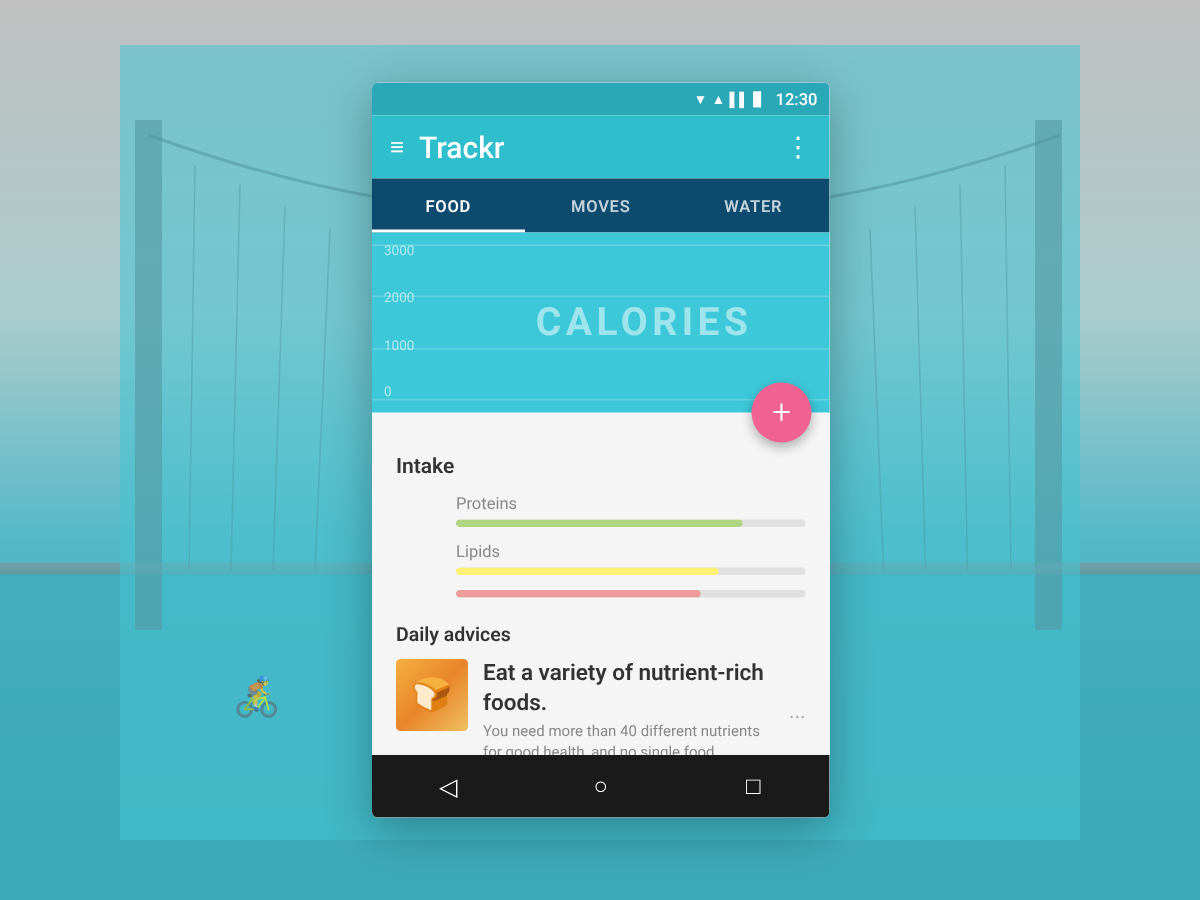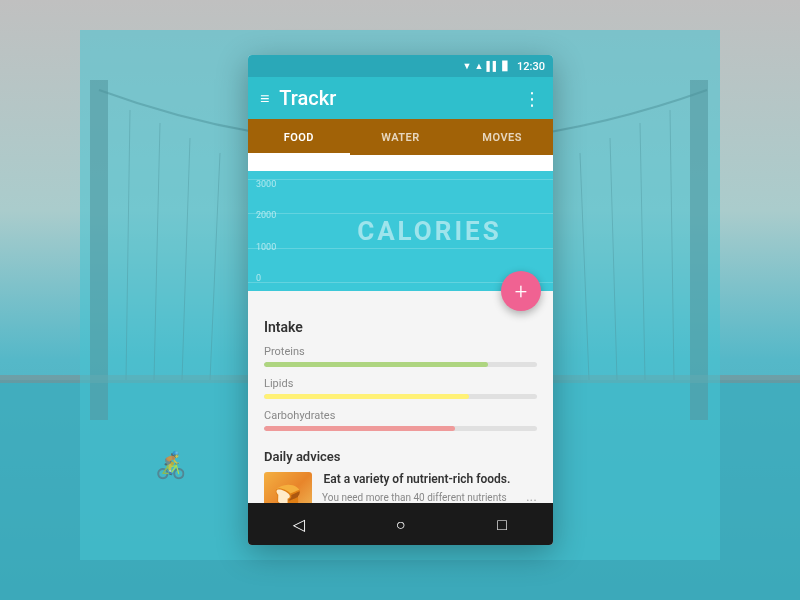--- a/index.html
+++ b/index.html
@@ -103,21 +103,21 @@
     }
 
     .more-icon {
       color: #fff;
       font-size: 18px;
       cursor: pointer;
     }
 
     
     .tab-bar {
-      background: #a16207;
+      background: #0c4a6e;
       height: 36px;
       display: flex;
       align-items: stretch;
       flex-shrink: 0;
     }
 
     .tab {
       flex: 1;
       display: flex;
       align-items: center;
@@ -144,21 +144,20 @@
     }
 
     
     .chart-area {
       background: #3cc8d8;
       flex: 0 0 120px;
       position: relative;
       display: flex;
       align-items: center;
       justify-content: center;
-      margin-top: 16px;
     }
 
     .calories-label {
       color: rgba(255,255,255,0.5);
       font-size: 26px;
       font-weight: 700;
       letter-spacing: 3px;
       position: absolute;
       top: 50%;
       left: 50%;
@@ -226,20 +225,21 @@
 
     .section-title {
       font-size: 14px;
       font-weight: 600;
       color: #333;
       margin-bottom: 10px;
     }
 
     .nutrient-item {
       margin-bottom: 10px;
+      margin-left: 40px;
     }
 
     .nutrient-label {
       font-size: 11px;
       color: #888;
       margin-bottom: 4px;
     }
 
     .nutrient-bar-bg {
       height: 5px;
@@ -283,26 +283,25 @@
       align-items: center;
       justify-content: center;
       font-size: 22px;
     }
 
     .advice-text {
       flex: 1;
     }
 
     .advice-headline {
-      font-size: 12px;
+      font-size: 15px;
       font-weight: 600;
       color: #333;
       line-height: 1.3;
       margin-bottom: 3px;
-      text-align: center;
     }
 
     .advice-body {
       font-size: 10px;
       color: #888;
       line-height: 1.4;
     }
 
     .advice-more {
       color: #aaa;
@@ -414,24 +413,24 @@
     <span class="hamburger-icon">≡</span>
     <span class="app-title">Trackr</span>
     <span class="more-icon">⋮</span>
   </div>
 
   <div class="tab-bar">
     <div class="tab active">
       <span>FOOD</span>
     </div>
     <div class="tab">
+      <span>MOVES</span>
+    </div>
+    <div class="tab">
       <span>WATER</span>
-    </div>
-    <div class="tab">
-      <span>MOVES</span>
     </div>
   </div>
 
   <div class="chart-area">
     <div class="chart-grid-lines">
       <div class="grid-line"></div>
       <div class="grid-line"></div>
       <div class="grid-line"></div>
       <div class="grid-line"></div>
     </div>
@@ -458,21 +457,20 @@
     </div>
 
     <div class="nutrient-item">
       <div class="nutrient-label">Lipids</div>
       <div class="nutrient-bar-bg">
         <div class="nutrient-bar bar-lipids" style="width:75%"></div>
       </div>
     </div>
 
     <div class="nutrient-item">
-      <div class="nutrient-label">Carbohydrates</div>
       <div class="nutrient-bar-bg">
         <div class="nutrient-bar bar-carbs" style="width:70%"></div>
       </div>
     </div>
 
     <div class="advices-title">Daily advices</div>
 
     <div class="advice-card">
       <div class="advice-img">
         <span>🍞</span>

